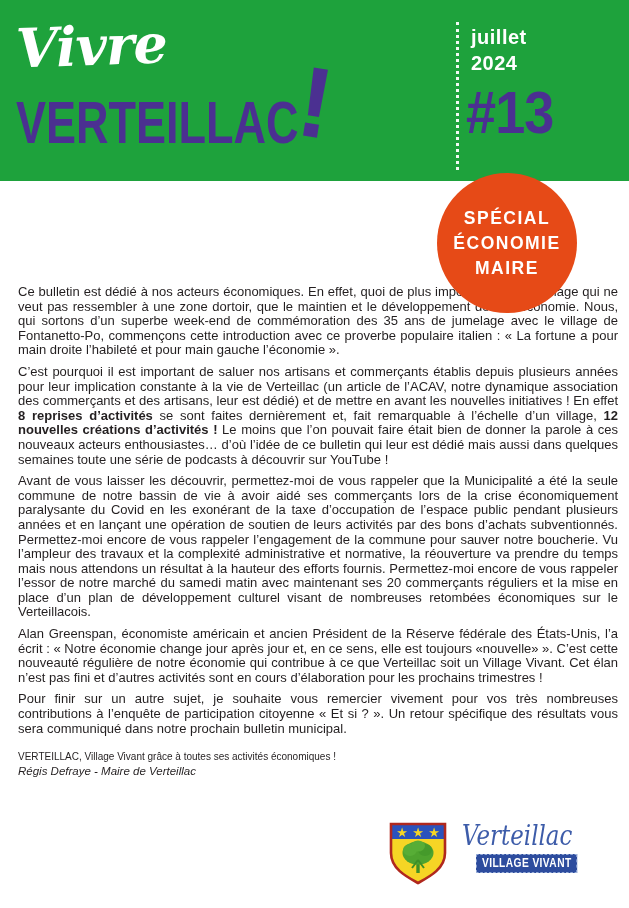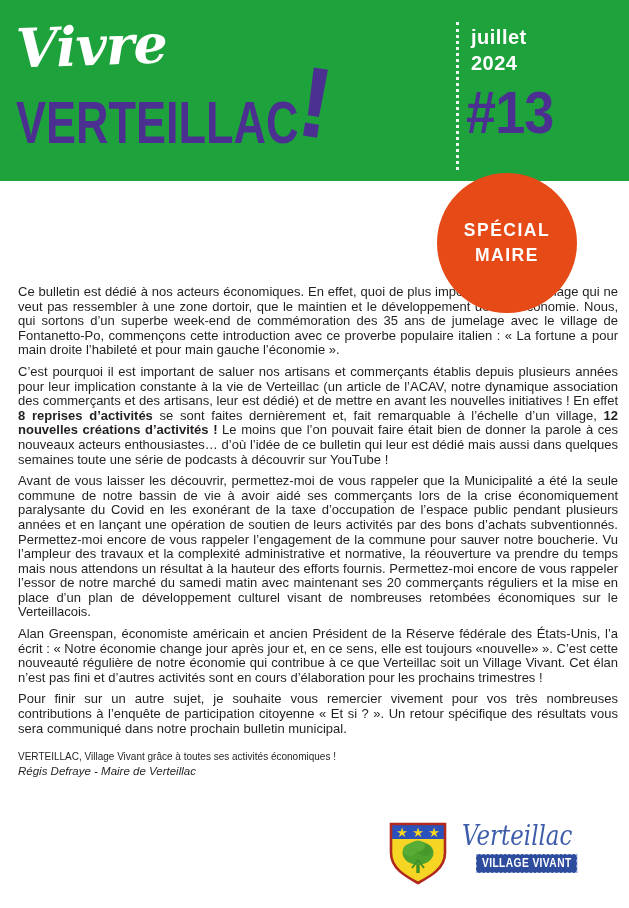--- a/index.html
+++ b/index.html
@@ -122,20 +122,21 @@
     <div class="bang">!</div>
     <div class="dotline"></div>
     <div class="issue-month">juillet</div>
     <div class="issue-year">2024</div>
     <div class="issue-number">#13</div>
   </div>
 
 
   <div class="special-badge">
     <div class="line">SPÉCIAL</div>
+    <div class="line">ÉCONOMIE</div>
     <div class="line">MAIRE</div>
   </div>
 
   <div class="letter">
     <p class="para"><span>Ce bulletin est dédié à nos acteurs économiques. En effet, quoi de plus important pour un village qui ne veut pas ressembler à une zone dortoir, que le maintien et le développement de son économie. Nous, qui sortons d’un superbe week-end de commémoration des 35 ans de jumelage avec le village de Fontanetto-Po, commençons cette introduction avec ce proverbe populaire italien : « La fortune a pour main droite l’habileté et pour main gauche l’économie ».</span></p>
     <p class="para"><span>C’est pourquoi il est important de saluer nos artisans et commerçants établis depuis plusieurs années pour leur implication constante à la vie de Verteillac (un article de l’ACAV, notre dynamique association des commerçants et des artisans, leur est dédié) et de mettre en avant les nouvelles initiatives ! En effet </span><span class="b">8 reprises d’activités</span><span> se sont faites dernièrement et, fait remarquable à l’échelle d’un village, </span><span class="b">12 nouvelles créations d’activités !</span><span> Le moins que l’on pouvait faire était bien de donner la parole à ces nouveaux acteurs enthousiastes… d’où l’idée de ce bulletin qui leur est dédié mais aussi dans quelques semaines toute une série de podcasts à découvrir sur YouTube !</span></p>
     <p class="para"><span>Avant de vous laisser les découvrir, permettez-moi de vous rappeler que la Municipalité a été la seule commune de notre bassin de vie à avoir aidé ses commerçants lors de la crise économiquement paralysante du Covid en les exonérant de la taxe d’occupation de l’espace public pendant plusieurs années et en lançant une opération de soutien de leurs activités par des bons d’achats subventionnés. Permettez-moi encore de vous rappeler l’engagement de la commune pour sauver notre boucherie. Vu l’ampleur des travaux et la complexité administrative et normative, la réouverture va prendre du temps mais nous attendons un résultat à la hauteur des efforts fournis. Permettez-moi encore de vous rappeler l’essor de notre marché du samedi matin avec maintenant ses 20 commerçants réguliers et la mise en place d’un plan de développement culturel visant de nombreuses retombées économiques sur le Verteillacois.</span></p>
     <p class="para"><span>Alan Greenspan, économiste américain et ancien Président de la Réserve fédérale des États-Unis, l’a écrit : « Notre économie change jour après jour et, en ce sens, elle est toujours «nouvelle» ». C’est cette nouveauté régulière de notre économie qui contribue à ce que Verteillac soit un Village Vivant. Cet élan n’est pas fini et d’autres activités sont en cours d’élaboration pour les prochains trimestres !</span></p>
     <p class="para"><span>Pour finir sur un autre sujet, je souhaite vous remercier vivement pour vos très nombreuses contributions à l’enquête de participation citoyenne « Et si ? ». Un retour spécifique des résultats vous sera communiqué dans notre prochain bulletin municipal.</span></p>
     <p class="closing-line">VERTEILLAC, Village Vivant grâce à toutes ses activités économiques !</p>

